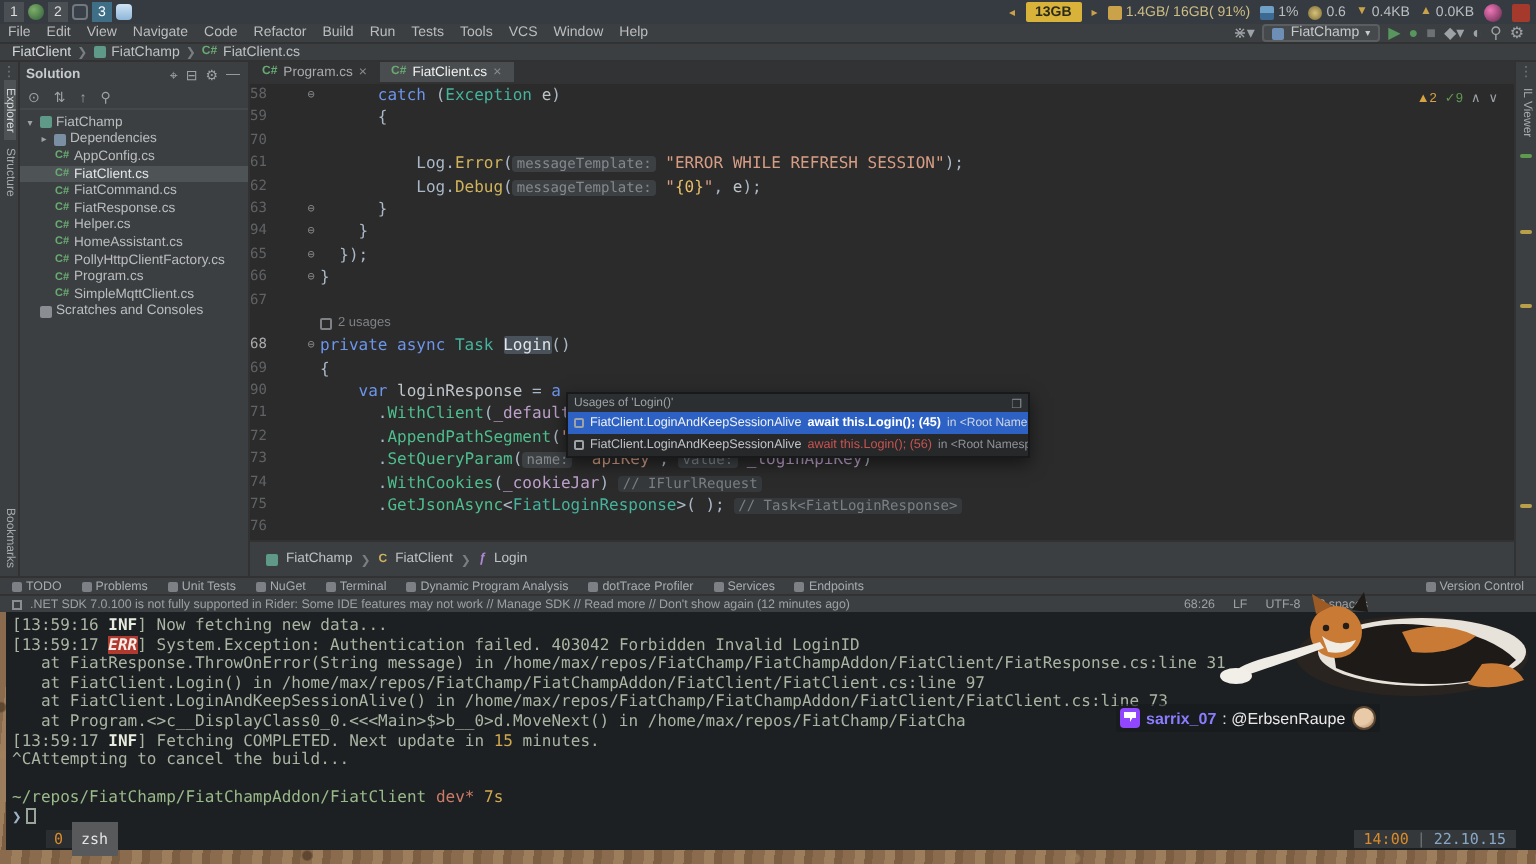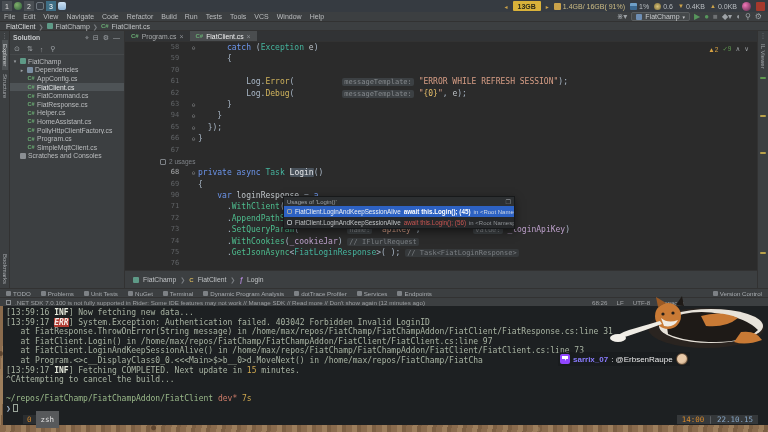--- a/index.html
+++ b/index.html
@@ -86,28 +86,28 @@
   .ic-scr { width:6px; height:6px; background:#8a8e92; border-radius:1px; }
 
   
   .editor { flex:1; display:flex; flex-direction:column; background:#2b2b2b; position:relative; min-width:0; }
   .tabbar { height:11px; background:#313335; display:flex; border-bottom:1px solid #323232; font-size:6.8px; }
   .tab { display:flex; align-items:center; gap:3px; padding:0 6px; color:#a8abad; }
   .tab.active { background:#4a4d4f; color:#f0f1f1; }
   .tab .close { color:#8a8e92; font-size:7px; }
   .code { position:relative; height:228px; font-family:"DejaVu Sans Mono", monospace; font-size:8px; }
   .cl { display:flex; height:11.4px; line-height:11.4px; white-space:pre; }
-  .gut { width:26px; text-align:center; color:#606366; font-size:7px; flex:none; padding-right:2px;margin-left:38px; }
+  .gut { width:26px; text-align:left; color:#606366; font-size:7px; flex:none; padding-right:2px; }
   .gut.cur { color:#a9abad; }
   .fold { width:9px; flex:none; text-align:center; color:#848688; font-size:6px; line-height:11.4px; }
   .ct { flex:1; overflow:hidden; }
   .c-w{} .c-pl { color:#a9b7c6; } .c-k { color:#6c95eb; } .c-t { color:#45b39d; }
   .c-m { color:#4ebe8f; } .c-m2 { color:#d0b35c;text-align:center; } .c-s { color:#d69d85; }
   .c-v { color:#bdc3c7; } .c-f { color:#bda0cb; } .c-e { color:#e8bf6a; }
-  .c-h { background:#3c4043; color:#808archive5a8a;margin-left:48px; } 
+  .c-h { background:#3c4043; color:#808archive5a8a; } 
   .c-h { background:#3c4043; color:#85898d; border-radius:2px; padding:0 2px; font-size:7px; }
   .c-i { background:#36393b; color:#7b7f83; border-radius:2px; padding:0 2px; font-size:7px; }
   .c-hl { color:#e2e4e6; background:rgba(110,130,150,.45); border-radius:1px; }
   .usages-row { color:#7e8287; font-size:6.5px; padding-left:35px; display:flex; align-items:center; gap:3px;
                 height:11.4px; font-family:"Liberation Sans",sans-serif; }
   .usages-row .uico { width:6px; height:6px; border:1px solid #7e8287; border-radius:1px; display:inline-block; }
   .inspect { position:absolute; top:3px; right:8px; display:flex; gap:4px; align-items:center;
              font-size:6.5px; color:#9da2a6; font-family:"Liberation Sans",sans-serif; }
   .insp-warn { color:#d9a343; } .insp-ok { color:#5f9950; }
 

